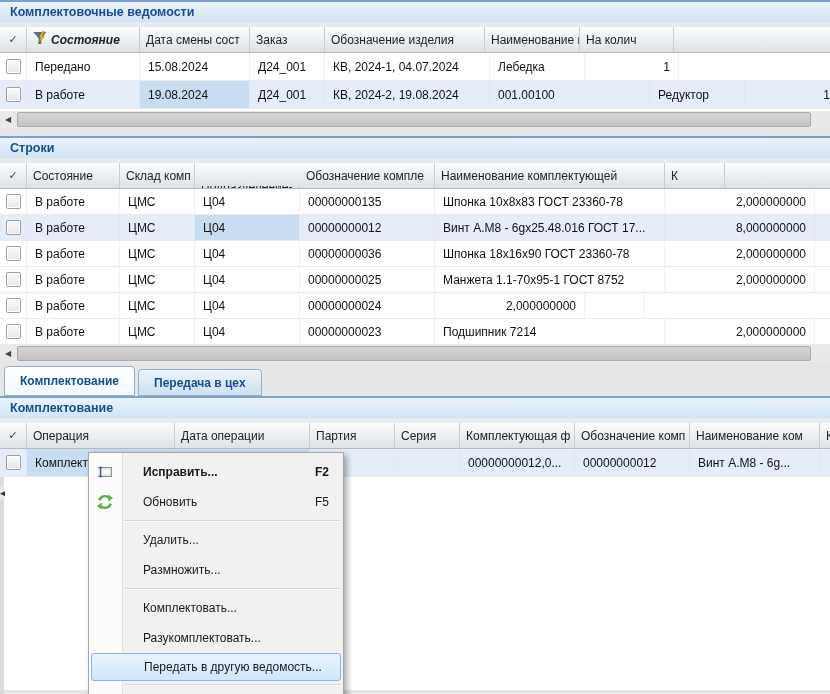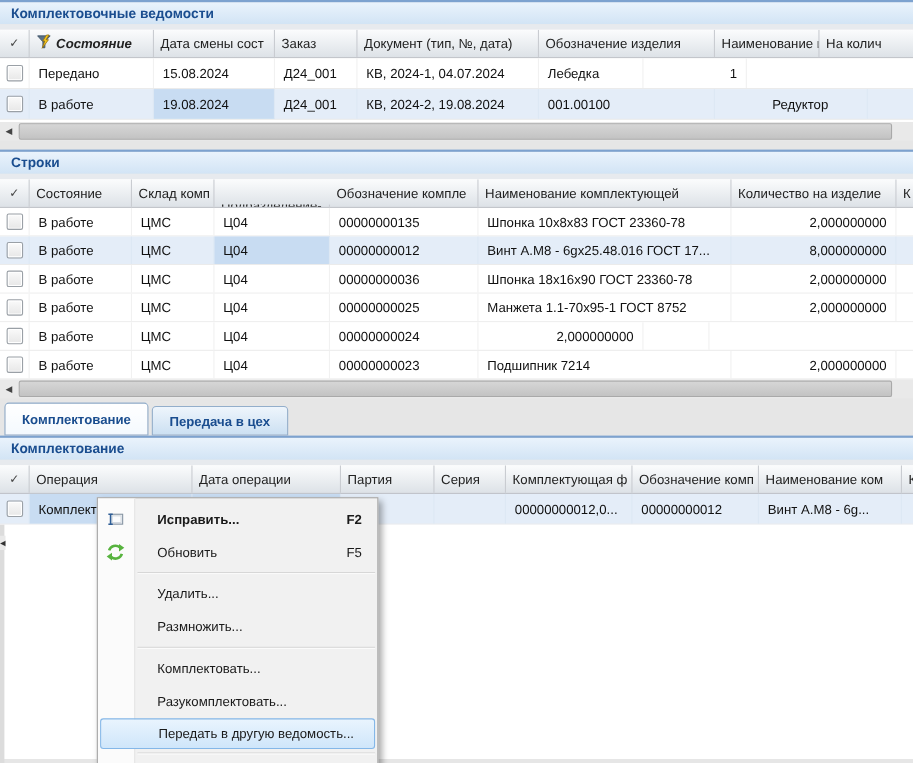--- a/index.html
+++ b/index.html
@@ -93,23 +93,20 @@
                 <path d="M9.3 0.8 L5.9 6.3 L7.7 6.3 L5.3 12.9 L11.1 5.1 L8.9 5.1 L11.6 0.8 Z" fill="#f5c71e" stroke="#96700a" stroke-width="0.7"></path>
               </svg></span>
             <span>Состояние</span>
           </div>
           <div class="hdr-cell" style="width: 110px;">
             <span>Дата смены сост</span>
           </div>
           <div class="hdr-cell" style="width: 75px;">
             <span>Заказ</span>
           </div>
-          <div class="hdr-cell" style="width: 165px;">
-            <span>Документ (тип, №, дата)</span>
-          </div>
           <div class="hdr-cell" style="width: 160px;">
             <span>Обозначение изделия</span>
           </div>
           <div class="hdr-cell" style="width: 95px;">
             <span>Наименование изд</span>
           </div>
           <div class="hdr-cell" style="width: 94px;">
             <span>На колич</span>
           </div>
         </div>
@@ -126,21 +123,21 @@
         </div>
         <div class="row selected">
           <div class="cell checkcell" style="width: 27px;">
             <div class="checkbox"></div>
           </div>
           <div class="cell" style="width: 113px;">В работе</div>
           <div class="cell selcell" style="width: 110px;">19.08.2024</div>
           <div class="cell" style="width: 75px;">Д24_001</div>
           <div class="cell" style="width: 165px;">КВ, 2024-2, 19.08.2024</div>
           <div class="cell" style="width: 160px;">001.00100</div>
-          <div class="cell" style="width: 95px; margin-left: 44px;">Редуктор</div>
+          <div class="cell" style="width: 95px;">Редуктор</div>
           <div class="cell num" style="width: 94px;">1</div>
         </div>
       </div>
     </div>
   <div class="pre-scroll"></div>
   <div class="hscroll">
     <div class="hs-arrow">
         <span>◀</span>
       </div>
     <div class="hs-thumb"></div>
@@ -163,23 +160,20 @@
             <span>Склад комп</span>
           </div>
           <div class="hdr-cell" style="width: 105px; margin-top: 23px;">
             <span>Подразделение-</span>
           </div>
           <div class="hdr-cell" style="width: 135px; align-items: center;">
             <span>Обозначение компле</span>
           </div>
           <div class="hdr-cell" style="width: 230px; align-items: center;">
             <span>Наименование комплектующей</span>
-          </div>
-          <div class="hdr-cell" style="width: 150px;">
-            <span>Количество на изделие</span>
           </div>
           <div class="hdr-cell" style="width: 60px;">
             <span>К</span>
           </div>
         </div>
         <div class="row">
           <div class="cell checkcell" style="width: 27px;">
             <div class="checkbox"></div>
           </div>
           <div class="cell" style="width: 93px;">В работе</div>

